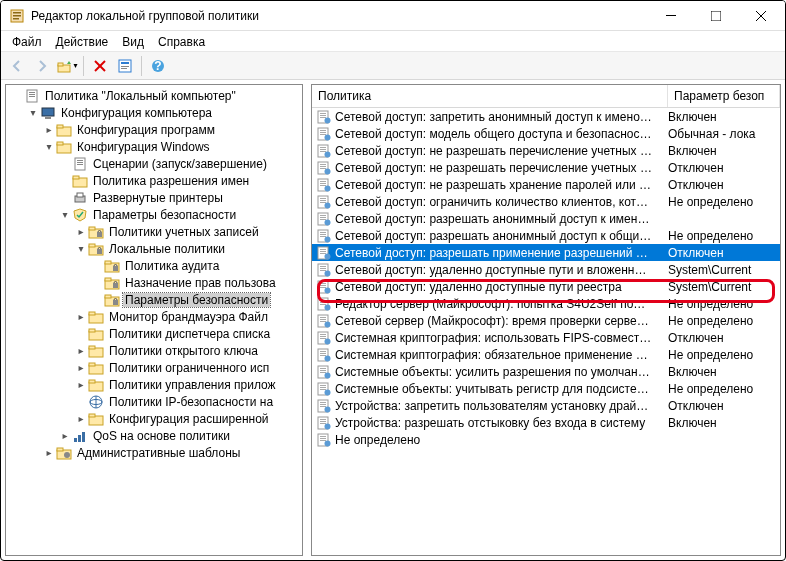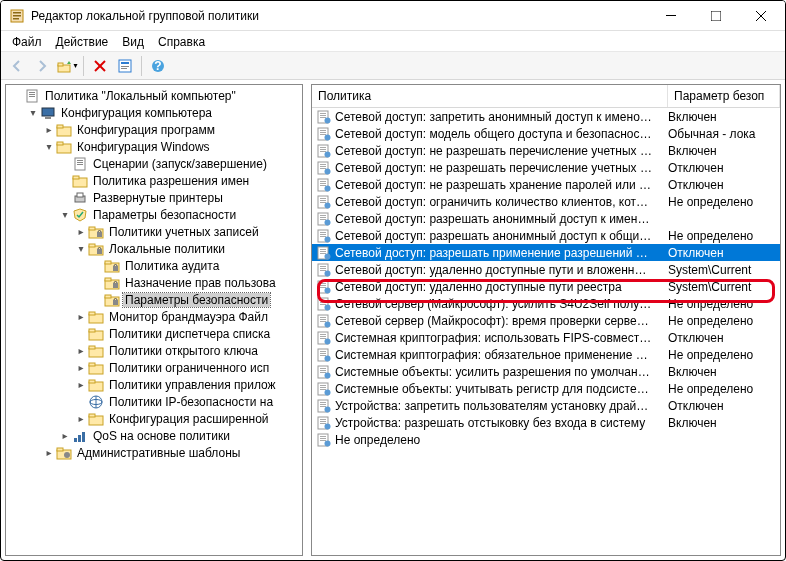--- a/index.html
+++ b/index.html
@@ -533,21 +533,21 @@
           <div class="lrow">
             <span class="lico">
               <svg width="16" height="16">
                 <rect x="2" y="2" width="10" height="12" fill="#fff" stroke="#999"></rect>
                 <rect x="4" y="4" width="6" height="1" fill="#aaa"></rect>
                 <rect x="4" y="6" width="6" height="1" fill="#aaa"></rect>
                 <rect x="4" y="8" width="6" height="1" fill="#aaa"></rect>
                 <circle cx="11.5" cy="11.5" r="3" fill="#5b9bd5"></circle>
               </svg>
             </span>
-            <span class="plabel">Сетевой сервер (Майкрософт): усилить S4U2Self получи...</span>
+            <span class="plabel">Редактор сервер (Майкрософт): попытка S4U2Self получи...</span>
             <span class="pval">Не определено</span>
           </div>
           <div class="lrow">
             <span class="lico">
               <svg width="16" height="16">
                 <rect x="2" y="2" width="10" height="12" fill="#fff" stroke="#999"></rect>
                 <rect x="4" y="4" width="6" height="1" fill="#aaa"></rect>
                 <rect x="4" y="6" width="6" height="1" fill="#aaa"></rect>
                 <rect x="4" y="8" width="6" height="1" fill="#aaa"></rect>
                 <circle cx="11.5" cy="11.5" r="3" fill="#5b9bd5"></circle>

